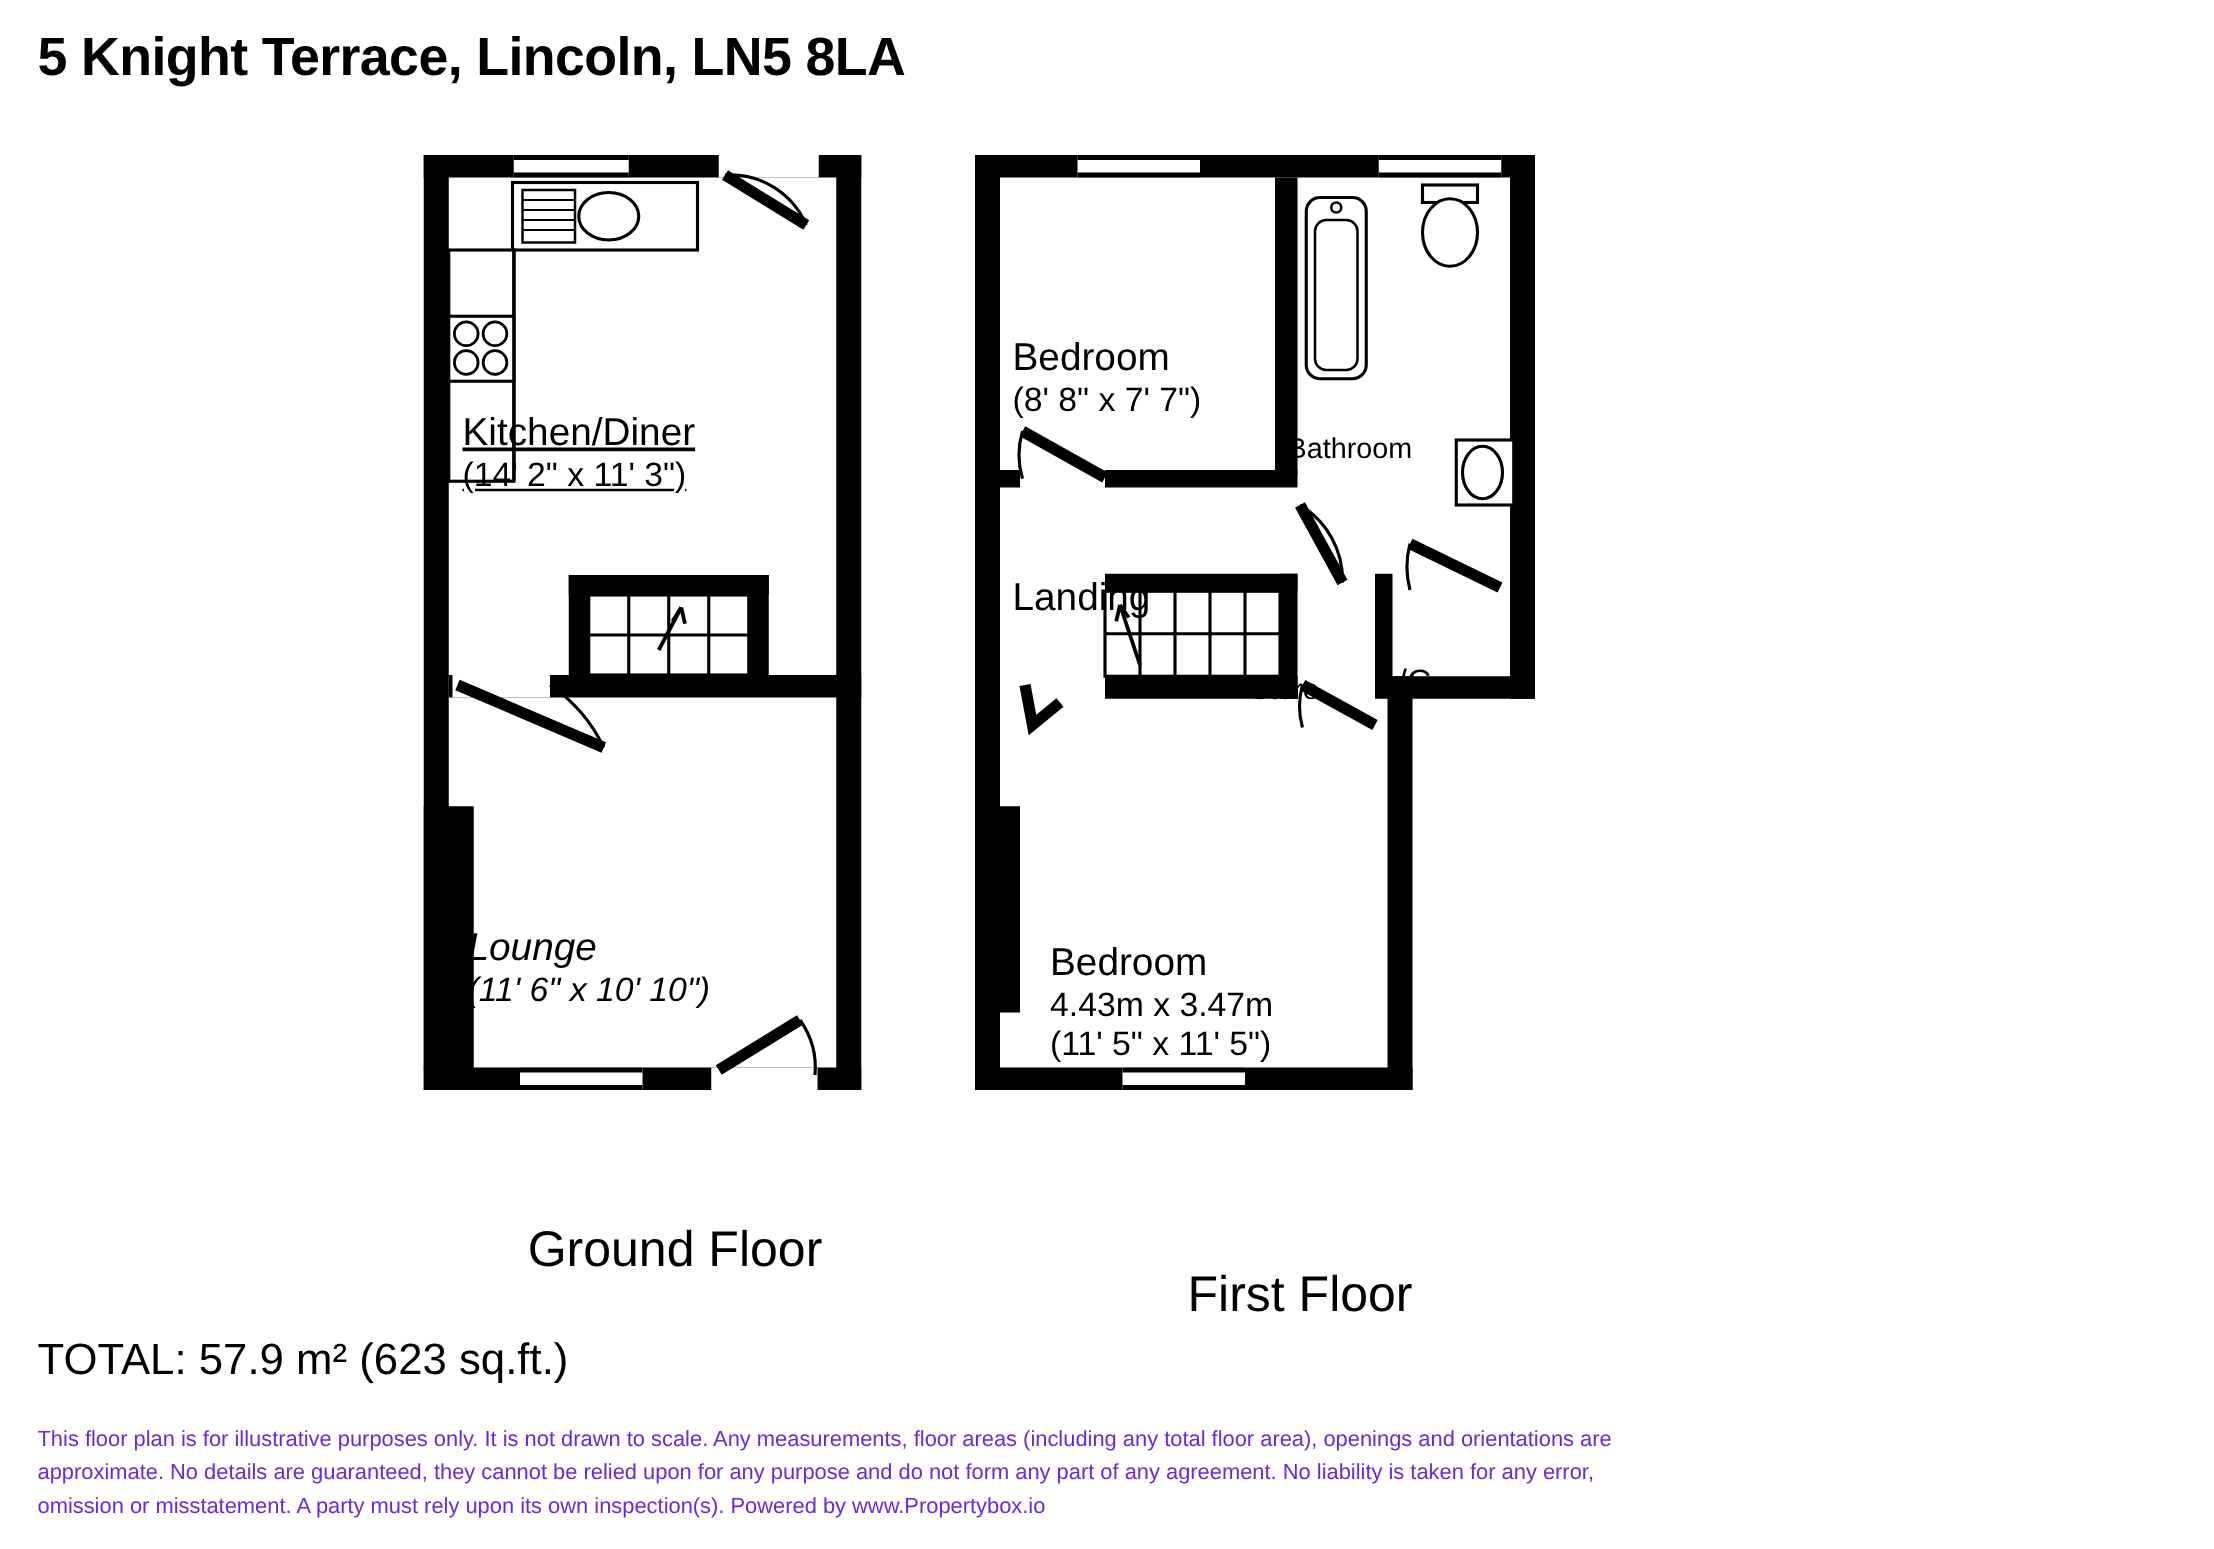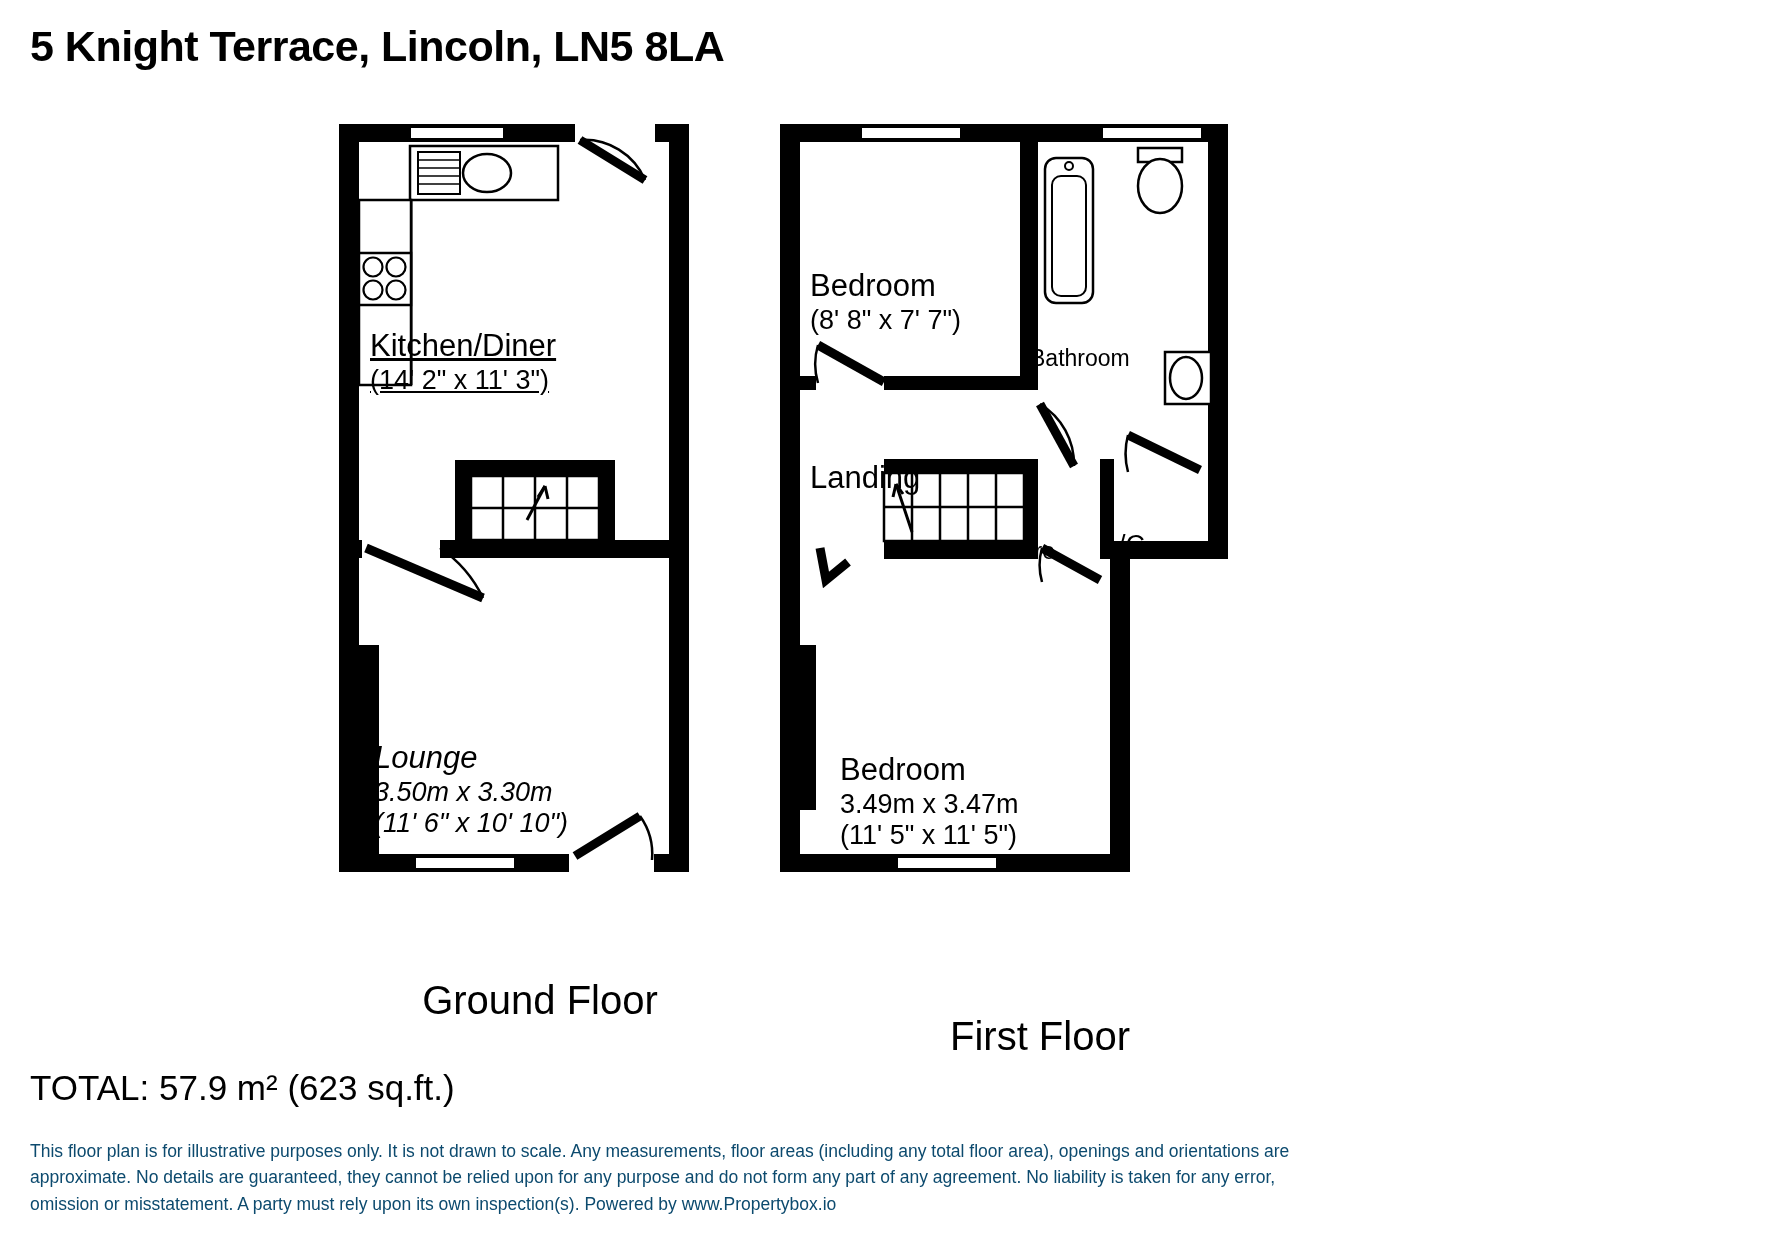--- a/index.html
+++ b/index.html
@@ -72,21 +72,21 @@
     font-size: 35px;
     white-space: nowrap;
   }
   #disclaimer {
     position: absolute;
     left: 30px;
     top: 1138px;
     width: 1290px;
     font-size: 17.5px;
     line-height: 1.5;
-    color: #0c4a6e;
+    color: #6d28d9;
   }
 </style>
 </head>
 <body>
 
 <div id="plan-title">5 Knight Terrace, Lincoln, LN5 8LA</div>
 
 <svg id="floorplan-canvas" viewBox="0 0 1771 1239" xmlns="http://www.w3.org/2000/svg">
 
   <g>
@@ -290,32 +290,31 @@
   </g>
 </svg>
 
 <div class="room-label" id="label-kitchen">
   <span class="rm-name">Kitchen/Diner</span>
   <span class="rm-dim">(14' 2" x 11' 3")</span>
 </div>
 
 <div class="room-label" id="label-lounge">
   <span class="rm-name">Lounge</span>
-  <span class="rm-dim">3.50m x 3.30m</span>
   <span class="rm-dim">(11' 6" x 10' 10")</span>
 </div>
 
 <div class="room-label" id="label-bed1">
   <span class="rm-name">Bedroom</span>
   <span class="rm-dim">(8' 8" x 7' 7")</span>
 </div>
 
 <div class="room-label" id="label-bed2">
   <span class="rm-name">Bedroom</span>
-  <span class="rm-dim">3.49m x 3.47m</span>
+  <span class="rm-dim">4.43m x 3.47m</span>
   <span class="rm-dim">(11' 5" x 11' 5")</span>
 </div>
 
 <div class="room-label" id="label-landing">
   <span class="rm-name">Landing</span>
 </div>
 
 <div class="room-label small" id="label-bathroom">
   <span class="rm-name">Bathroom</span>
 </div>

